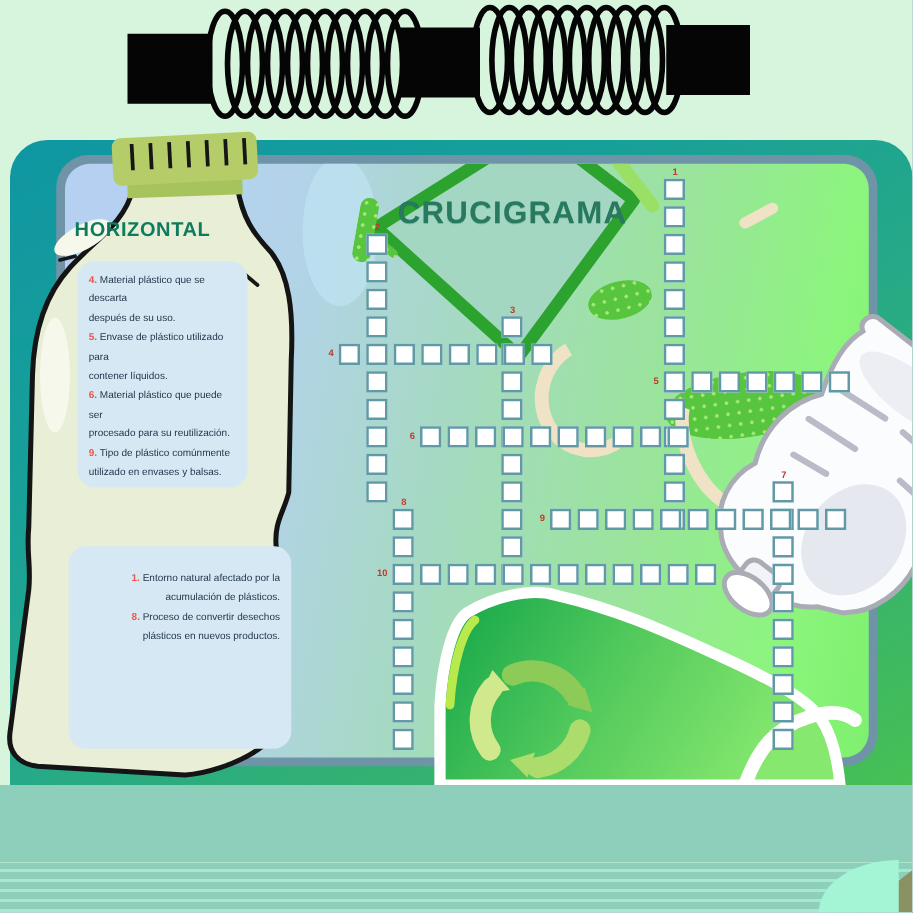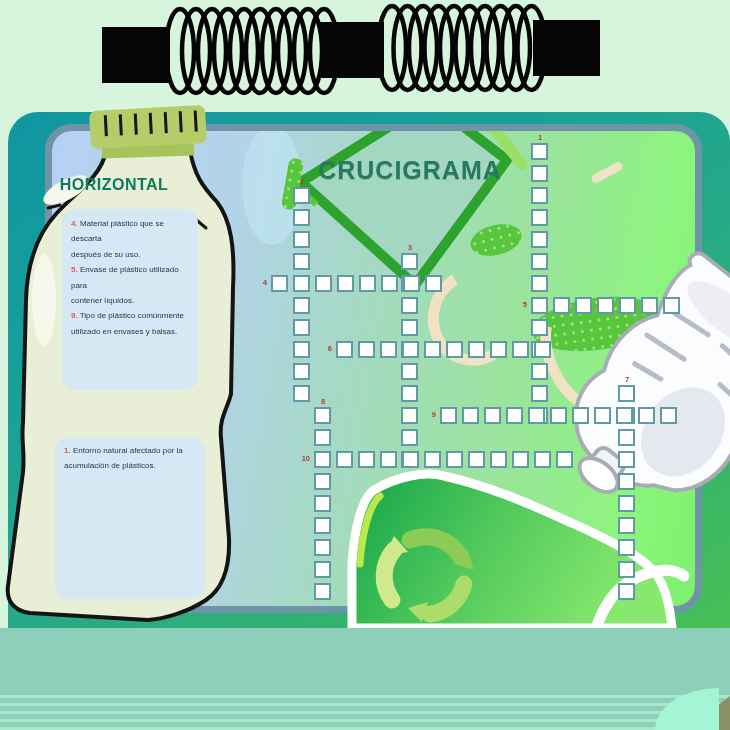--- a/index.html
+++ b/index.html
@@ -260,27 +260,31 @@
         </g>
       </g>
     </svg>
 
     <div class="clue-title h" style="left:46px;top:76px;width:136px;">HORIZONTAL</div>
     <div class="panel" id="panel-h" style="left:62px;top:109px;width:136px;height:181px;padding:7px 9px;box-sizing:border-box;">
         <div class="clue"><span class="cnum">4.</span><span> Material plástico que se descarta
 después de su uso.</span></div>
         <div class="clue"><span class="cnum">5.</span><span> Envase de plástico utilizado para
 contener líquidos.</span></div>
+        <div class="clue"><span class="cnum">6.</span><span> Material plástico que puede ser
+procesado para su reutilización.</span></div>
         <div class="clue"><span class="cnum">9.</span><span> Tipo de plástico comúnmente
 utilizado en envases y balsas.</span></div>
       </div>
 
-    <div class="panel" id="panel-v" style="left:55px;top:337px;width:150px;height:162px;padding:6px 9px;box-sizing:border-box;">
+    <div class="panel" id="panel-v" style="left:55px;top:337px;width:178px;height:162px;padding:18px 9px;box-sizing:border-box;text-align:right;">
         <div class="clue"><span class="cnum">1.</span><span> Entorno natural afectado por la
 acumulación de plásticos.</span></div>
+        <div class="clue"><span class="cnum">8.</span><span> Proceso de convertir desechos
+plásticos en nuevos productos.</span></div>
       </div>
   </div>
 
   <svg class="abs binding" width="730" height="112" viewBox="0 0 730 112">
     <rect x="102" y="27" width="68" height="56" fill="#050505"></rect>
     <rect x="320" y="22" width="64" height="56" fill="#050505"></rect>
     <rect x="533" y="20" width="67" height="56" fill="#050505"></rect>
     <g id="coils" fill="none" stroke="#050505" stroke-width="4.5">
         <ellipse cx="180" cy="51" rx="14" ry="42"></ellipse>
         <ellipse cx="196" cy="51" rx="14" ry="42"></ellipse>

